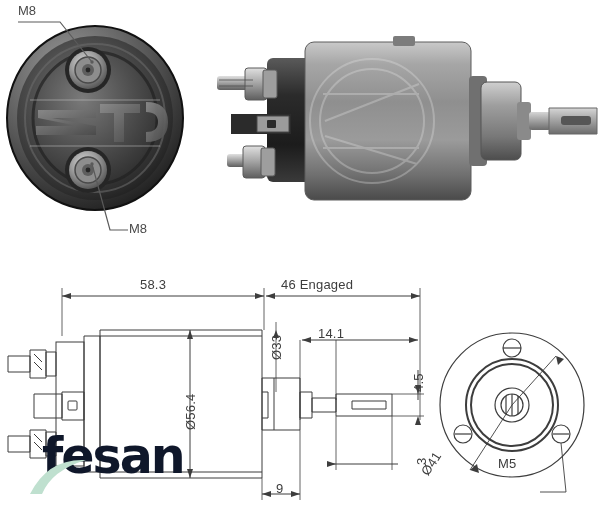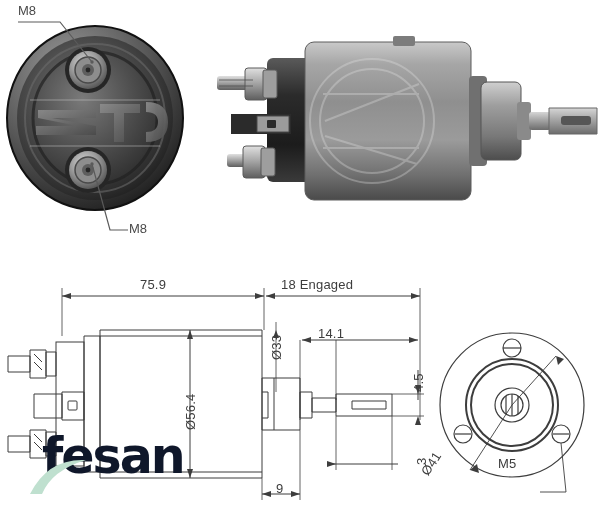--- a/index.html
+++ b/index.html
@@ -322,22 +322,22 @@
 
       <path d="M470 470 L512 405 L556 356" stroke-width="0.9"></path>
       <path d="M561 443 L566 492 L540 492" stroke-width="0.9"></path>
     </g>
     <g fill="#3d3d3d">
       <path d="M556 356 l2 9 l6 -6 z"></path>
       <path d="M470 470 l7 -6 l2 9 z"></path>
     </g>
   </svg>
 
-  <div class="dimtext" style="left:140px; top:277px;">75.9</div>
-  <div class="dimtext" style="left:281px; top:277px;">18 Engaged</div>
+  <div class="dimtext" style="left:140px; top:277px;">58.3</div>
+  <div class="dimtext" style="left:281px; top:277px;">46 Engaged</div>
   <div class="dimtext rot90" style="left:269px; top:360px;">Ø33</div>
   <div class="dimtext" style="left:318px; top:326px;">14.1</div>
   <div class="dimtext rot90" style="left:411px; top:392px;">4.5</div>
   <div class="dimtext rot90" style="left:414px; top:465px;">3</div>
   <div class="dimtext rot90" style="left:183px; top:430px;">Ø56.4</div>
   <div class="dimtext" style="left:276px; top:481px;">9</div>
   <div class="dimtext rot55" style="left:418px; top:470px;">Ø41</div>
   <div class="dimtext" style="left:498px; top:456px;">M5</div>
 
   <div id="watermark">

